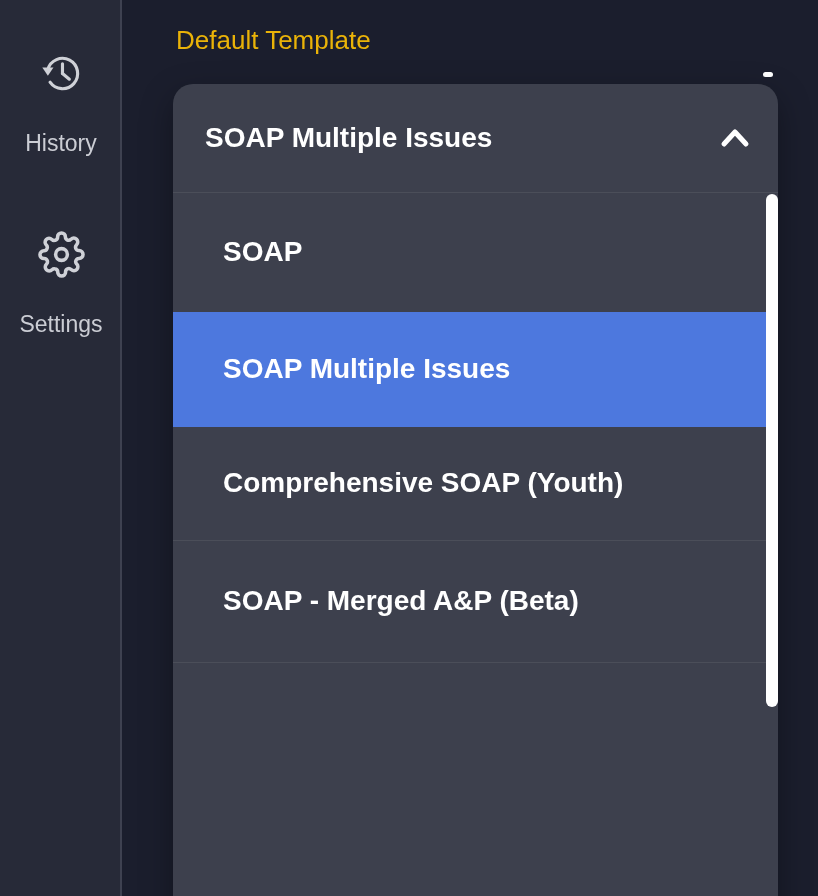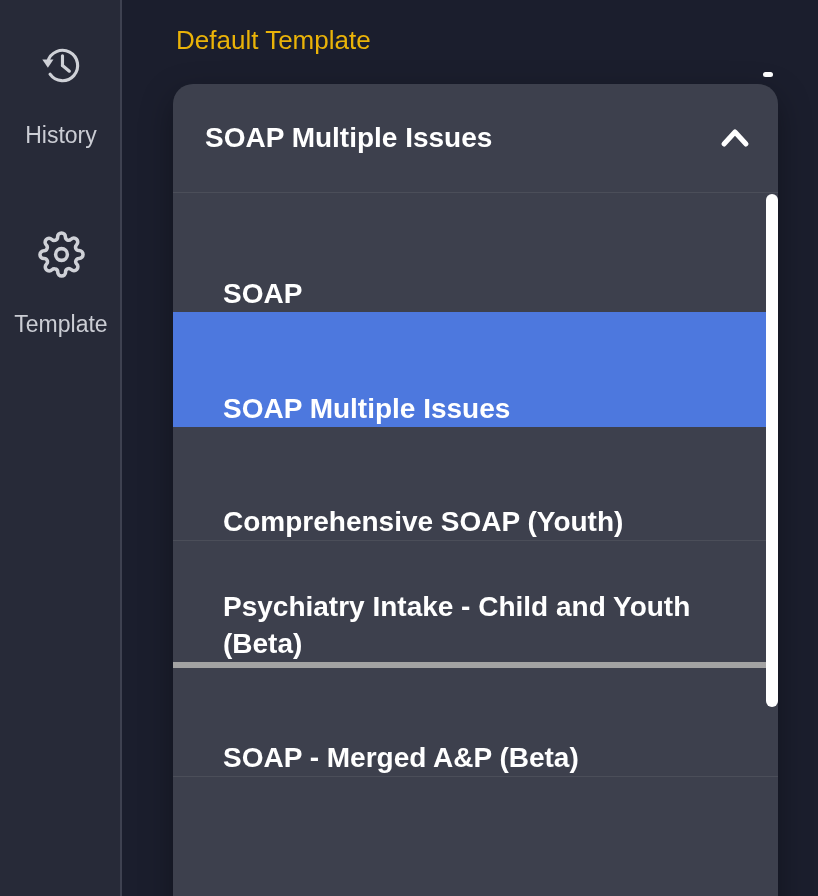--- a/index.html
+++ b/index.html
@@ -14,21 +14,21 @@
     position:absolute;left:0;top:0;width:122px;height:896px;
     background:#272a38;border-right:2px solid #3e4150;box-sizing:border-box;
   }
   .nav-item{
     position:absolute;left:0;width:122px;
     display:flex;flex-direction:column;align-items:center;
     color:#cfd1d7;cursor:pointer;
   }
   .nav-item .nav-icon{width:47px;height:47px;display:block;}
   .nav-item .nav-label{font-size:23px;margin-top:33px;color:#cbcdd4;}
-  #nav-history{top:42px;justify-content:space-between;}
+  #nav-history{top:50px;justify-content:space-between;}
   #nav-settings{top:231px;}
 
   
   .section-label{
     position:absolute;left:176px;top:25px;
     font-size:26px;color:#eab308;font-weight:400;
   }
 
   
   .outer-scroll-tip{
@@ -49,21 +49,21 @@
     border-bottom:1px solid #4b4e59;
     font-size:28px;font-weight:bold;color:#ffffff;cursor:pointer;
   }
   .panel-header .chevron{
     position:absolute;right:26px;top:50%;transform:translateY(-50%);
     width:34px;height:26px;display:block;
   }
 
   .options{position:relative;}
   .option{
-    display:flex;align-items:flex-end;box-sizing:border-box;
+    display:flex;align-items:center;box-sizing:border-box;
     padding:0 75px 0 50px;
     font-size:28px;font-weight:bold;color:#ffffff;line-height:1.3;
     cursor:pointer;background:#3d404d;
   }
   .option:nth-child(1){height:119px;}
   .option:nth-child(2){height:115px;}
   .option:nth-child(3){height:113px;}
   .option:nth-child(4){height:122px;border-top:1px solid #4b4e59;}
   .option:nth-child(5){height:114px;border-top:6px solid #a3a3a3;}
   .option.selected{background:#4d78de;}
@@ -90,21 +90,21 @@
         <path d="M25 24 L25 14"></path>
         <path d="M25 24 L32 29.8"></path>
       </svg>
       <span class="nav-label">History</span>
     </div>
     <div class="nav-item" id="nav-settings">
       <svg class="nav-icon" viewBox="0 0 24 24" fill="none" stroke="#cfd1d7" stroke-width="1.8" stroke-linecap="round" stroke-linejoin="round">
         <circle cx="12" cy="12" r="3"></circle>
         <path d="M19.4 15a1.65 1.65 0 0 0 .33 1.82l.06.06a2 2 0 0 1 0 2.83 2 2 0 0 1-2.83 0l-.06-.06a1.65 1.65 0 0 0-1.82-.33 1.65 1.65 0 0 0-1 1.51V21a2 2 0 0 1-2 2 2 2 0 0 1-2-2v-.09A1.65 1.65 0 0 0 9 19.4a1.65 1.65 0 0 0-1.82.33l-.06.06a2 2 0 0 1-2.83 0 2 2 0 0 1 0-2.83l.06-.06a1.65 1.65 0 0 0 .33-1.82 1.65 1.65 0 0 0-1.51-1H3a2 2 0 0 1-2-2 2 2 0 0 1 2-2h.09A1.65 1.65 0 0 0 4.6 9a1.65 1.65 0 0 0-.33-1.82l-.06-.06a2 2 0 0 1 0-2.83 2 2 0 0 1 2.83 0l.06.06a1.65 1.65 0 0 0 1.82.33H9a1.65 1.65 0 0 0 1-1.51V3a2 2 0 0 1 2-2 2 2 0 0 1 2 2v.09a1.65 1.65 0 0 0 1 1.51 1.65 1.65 0 0 0 1.82-.33l.06-.06a2 2 0 0 1 2.83 0 2 2 0 0 1 0 2.83l-.06.06a1.65 1.65 0 0 0-.33 1.82V9a1.65 1.65 0 0 0 1.51 1H21a2 2 0 0 1 2 2 2 2 0 0 1-2 2h-.09a1.65 1.65 0 0 0-1.51 1z"></path>
       </svg>
-      <span class="nav-label">Template</span>
+      <span class="nav-label">Settings</span>
     </div>
   </div>
 
   <div class="section-label">Default Template</div>
 
   <div class="outer-scroll-tip"></div>
 
   <div class="panel">
     <div class="panel-header">
       <span>SOAP Multiple Issues</span>
@@ -116,23 +116,20 @@
         <div class="option">
           <span>SOAP</span>
         </div>
         <div class="option selected">
           <span>SOAP Multiple Issues</span>
         </div>
         <div class="option">
           <span>Comprehensive SOAP (Youth)</span>
         </div>
         <div class="option">
-          <span>Psychiatry Intake - Child and Youth (Beta)</span>
-        </div>
-        <div class="option">
           <span>SOAP - Merged A&amp;P (Beta)</span>
         </div>
         <div class="option-partial"></div>
       </div>
     <div class="panel-scrollbar"></div>
   </div>
 
 </div>
 
 </body></html>

